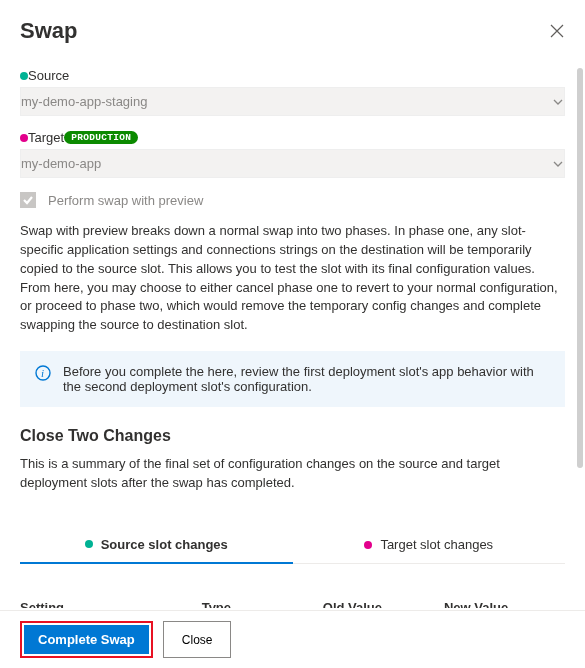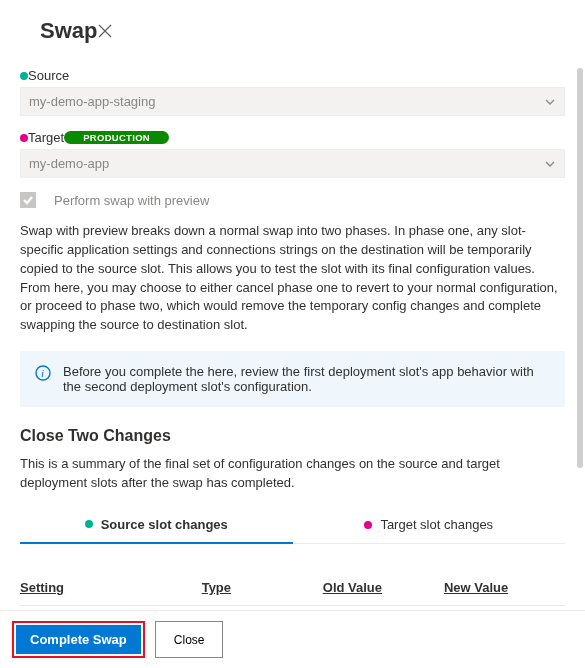--- a/index.html
+++ b/index.html
@@ -1,46 +1,46 @@
 <!DOCTYPE html>
 <html><head>
 <meta charset="utf-8">
 <style>
 * { box-sizing: border-box; margin: 0; padding: 0; }
 body { font-family: "Segoe UI", Arial, sans-serif; font-size: 13px; color: #323130; width: 585px; height: 668px; overflow: hidden; position: relative; background: #fff; }
 .panel { padding: 18px 20px 0 20px; height: 608px; overflow-y: auto; }
-.header { display: flex; align-items: center; margin-bottom: 24px; margin-left: 20px; }
+.header { display: flex; justify-content: space-between; align-items: center; margin-bottom: 24px; }
 .title { font-size: 22px; font-weight: 600; }
 .close { width: 16px; height: 16px; cursor: pointer; display:flex; align-items:center; justify-content:center; }
 .close svg { width: 14px; height: 14px; stroke: #605e5c; stroke-width: 1.2; }
 .field { margin-bottom: 14px; }
 .field-label { display: flex; align-items: center; font-size: 13px; margin-bottom: 4px; }
 .dot-teal { width: 8px; height: 8px; border-radius: 50%; background: #00b294; }
 .dot-pink { width: 8px; height: 8px; border-radius: 50%; background: #e3008c; }
-.badge-prod { background: #0b8a00; color: #fff; font-size: 9.5px; font-weight: 700; padding: 1px 19px; border-radius: 9px; letter-spacing: .3px; }
-.select { width: 100%; border: 1px solid #eee; background: #f3f2f1; color: #8a8886; padding: 6px 8px; font-size: 13px; display: flex; justify-content: space-between; align-items: center; cursor: default; }
+.badge-prod { background: #0b8a00; color: #fff; font-size: 9.5px; font-weight: 700; padding: 1px 7px; border-radius: 9px; letter-spacing: .3px; font-family: Liberation Mono, monospace; }
+.select { width: 100%; border: 1px solid #eee; background: #f3f2f1; color: #8a8886; padding: 6px 0; font-size: 13px; display: flex; justify-content: space-between; align-items: center; cursor: default; }
 .chev { width: 12px; height: 12px; }
 .chev svg { stroke: #8a8886; stroke-width: 1.3; fill: none; }
-.checkbox-row { display: flex; align-items: center; gap: 18px; color: #8a8886; margin-bottom: 14px; }
+.checkbox-row { display: flex; align-items: center; gap: 12px; color: #8a8886; margin-bottom: 14px; }
 .chk { width: 16px; height: 16px; background: #c8c6c4; display:flex; align-items:center; justify-content:center; }
 .chk svg { width: 12px; height: 12px; stroke: #fff; stroke-width: 2.2; fill: none; }
 .para { font-size: 13px; line-height: 1.45; color: #323130; margin-bottom: 16px; }
 .infobox { background: #eff6fc; border: 1px solid #eff6fc; padding: 12px 14px; margin-bottom: 20px; display: flex; gap: 12px; align-items: flex-start; }
 .info-icon { width: 16px; height: 16px; flex-shrink: 0; margin-top:1px; }
 .info-icon svg circle { stroke: #0078d4; stroke-width: 1.4; fill: none; }
 .info-icon svg text { fill: #0078d4; font-family: Georgia, serif; font-style: italic; font-size: 11px; }
 .section-h { font-size: 16px; font-weight: 700; margin-bottom: 10px; }
 .tabs { display: flex; border-bottom: 1px solid #edebe9; margin: 14px 0 22px 0; }
-.tab { flex: 1; display:flex; align-items:center; justify-content:center; gap:8px; padding: 8px 0 10px; font-size: 13px; cursor: pointer; color: #323130; }
+.tab { flex: 1; display:flex; align-items:center; justify-content:center; gap:8px; padding: 8px 0 10px; font-size: 13px; cursor: pointer; color: #323130; margin-top: 20px; }
 .tab.active { font-weight: 600; border-bottom: 2px solid #0078d4; margin-bottom: -1px; }
 .table { width: 100%; margin-top: 26px; }
 .thead, .trow { display: grid; grid-template-columns: 1.5fr 1fr 1fr 1fr; padding: 10px 0; text-decoration: underline; }
 .thead { font-weight: 600; border-bottom: 1px solid #edebe9; }
 .trow { border-bottom: 1px solid #f3f2f1; }
-.footer { position: absolute; bottom: 0; left: 0; right: 0; border-top: 1px solid #edebe9; padding: 10px 12px; display: flex; gap: 10px; background: #fff; }
+.footer { position: absolute; bottom: 0; left: 0; right: 0; border-top: 1px solid #edebe9; padding: 10px 20px; display: flex; gap: 10px; background: #fff; }
 .btn-primary-wrap { border: 2px solid #e81123; padding: 2px; }
 .btn-primary { background: #0078d4; color: #fff; border: none; padding: 7px 14px; font-size: 13px; font-weight: 600; cursor: pointer; }
 .btn-secondary { background: #fff; border: 1px solid #8a8886; padding: 6px 18px; font-size: 12px; cursor: pointer; }
 .scrollbar { position: absolute; right: 2px; top: 68px; width: 6px; height: 400px; background: #cfcfcf; border-radius: 3px; }
 </style>
 </head>
 <body>
 
 <div class="panel">
   <div class="header">

